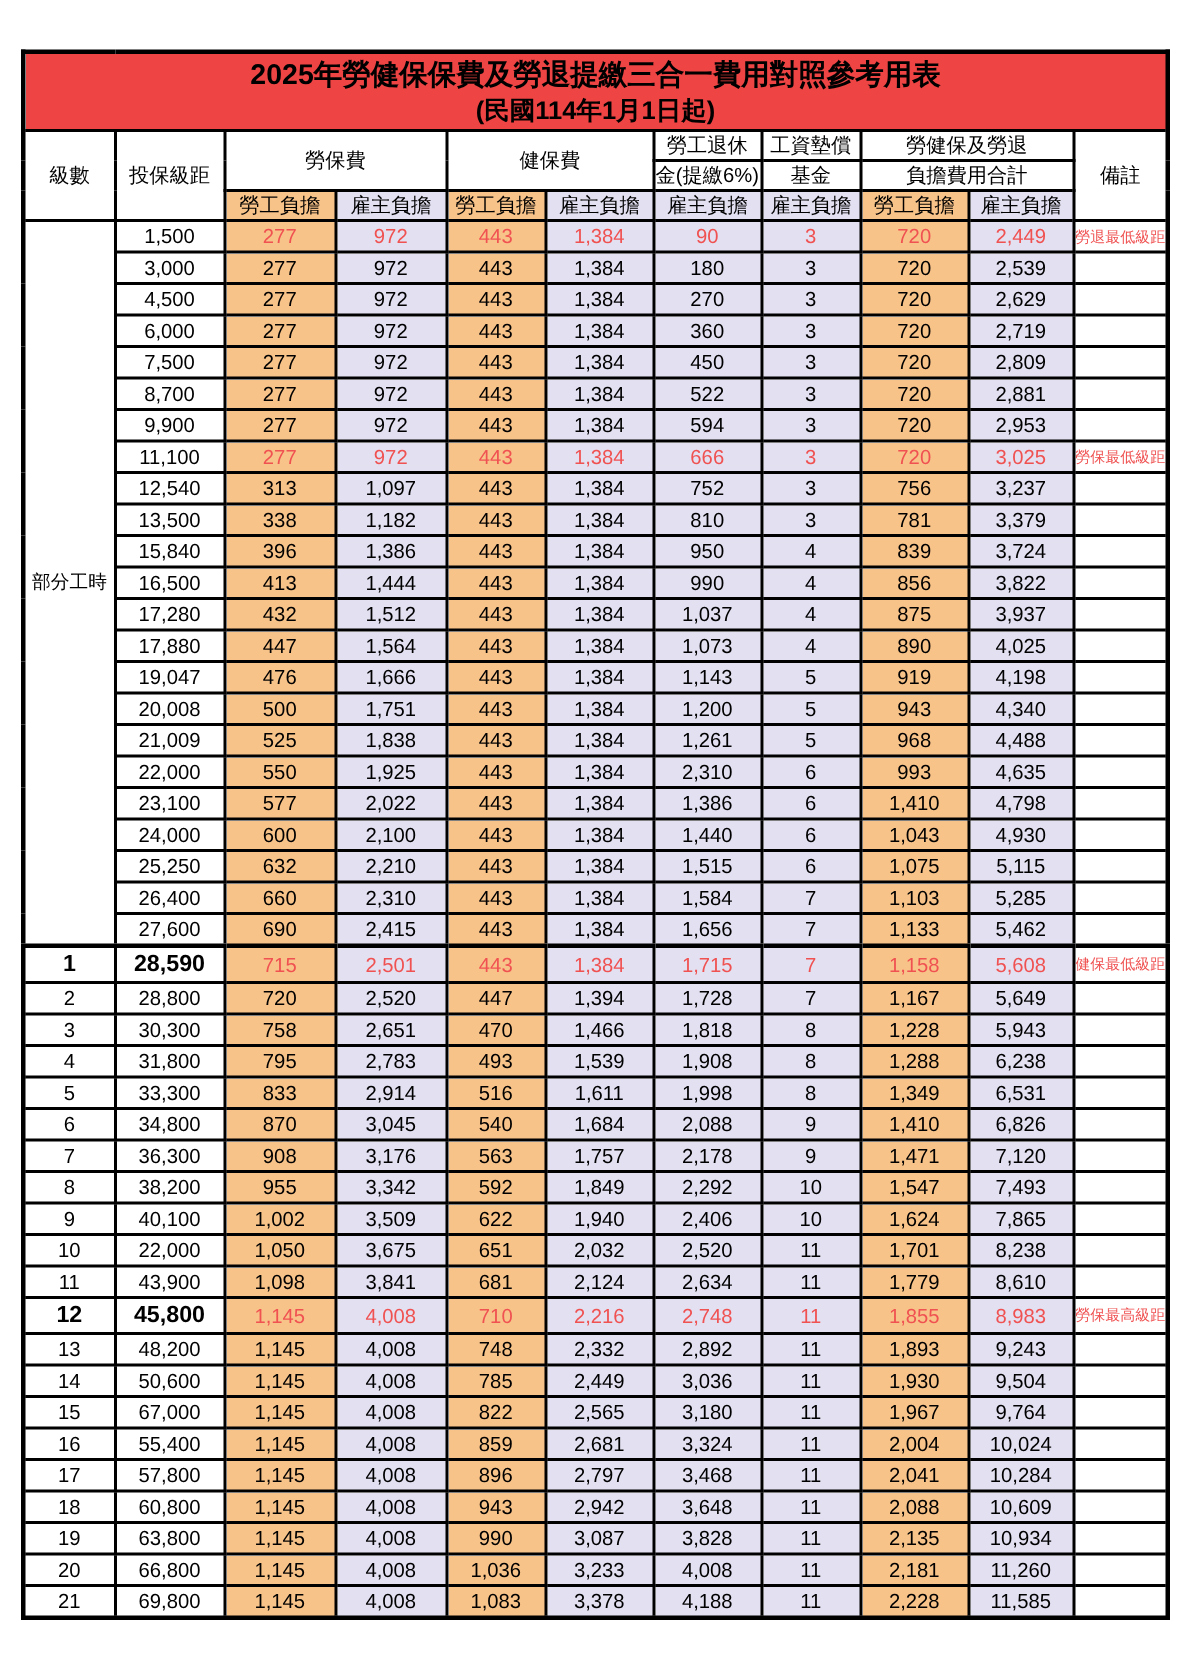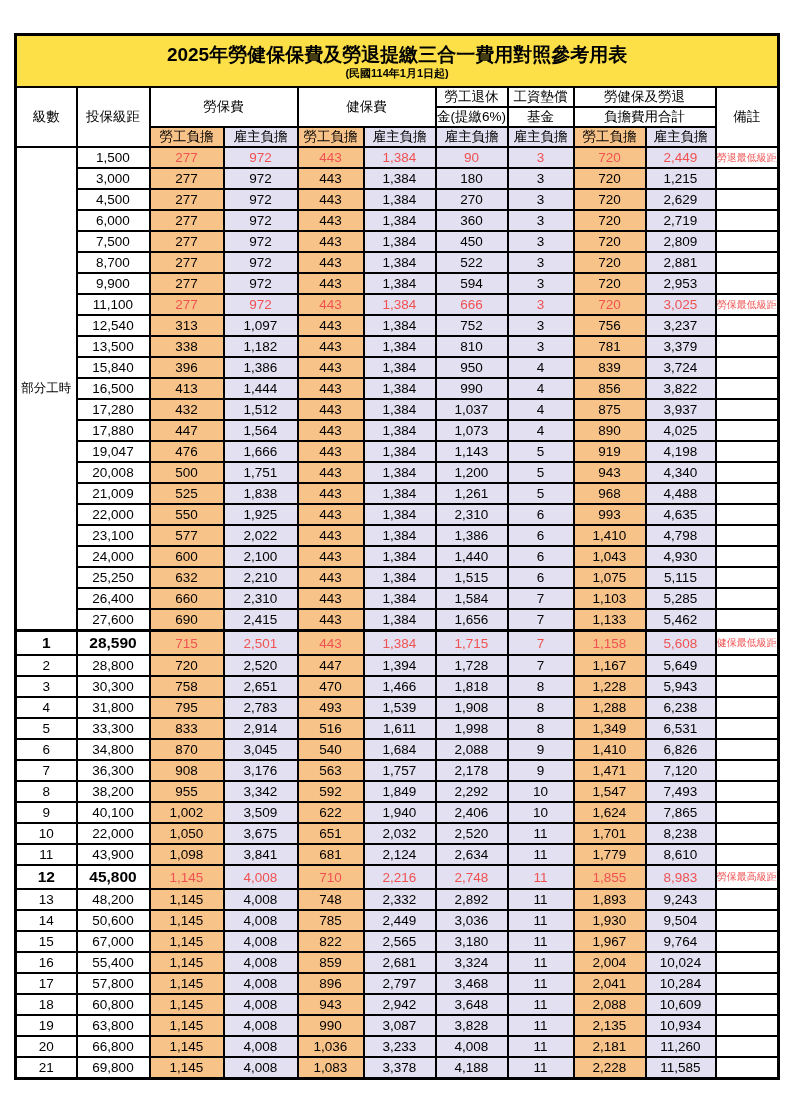--- a/index.html
+++ b/index.html
@@ -6,23 +6,23 @@
     --emp-fill:#f8c389;
     --er-fill:#e2e0f1;
     --red:#f05252;
     --line:#000;
   }
   html,body{margin:0;padding:0;background:#fff;}
   body{width:791px;height:1120px;position:relative;font-family:"Liberation Sans",sans-serif;color:#000;}
   .sheet{position:absolute;left:14px;top:33px;}
   table{border-collapse:collapse;table-layout:fixed;width:763px;border:3px solid var(--line);}
   th,td{border:2px solid var(--line);text-align:center;vertical-align:middle;padding:0;overflow:hidden;white-space:nowrap;font-weight:normal;}
-  .title-cell{height:50px;background:#fde047;}
+  .title-cell{height:50px;background:#ef4444;}
   .title{font-size:19px;font-weight:bold;line-height:1.35;}
-  .subtitle{font-size:11px;font-weight:bold;line-height:1.2;}
+  .subtitle{font-size:17px;font-weight:bold;line-height:1.2;}
   thead .hrow th{height:18px;font-size:13.5px;}
   .h-emp{background:var(--emp-fill);}
   .h-er{background:var(--er-fill);}
   tbody td{height:19px;font-size:13.5px;}
   td.c-emp{background:var(--emp-fill);}
   td.c-er{background:var(--er-fill);}
   td.c-note{color:var(--red);font-weight:normal;font-size:10px;}
   tr.red td.c-emp, tr.red td.c-er{color:var(--red);}
   tr.key td.c-level, tr.key td.c-bracket{font-size:15.5px;font-weight:bold;}
   tr.key td{height:22px;}
@@ -96,21 +96,21 @@
         </tr>
         <tr>
           <td class="c-bracket">3,000</td>
           <td class="c-emp">277</td>
           <td class="c-er">972</td>
           <td class="c-emp">443</td>
           <td class="c-er">1,384</td>
           <td class="c-er">180</td>
           <td class="c-er">3</td>
           <td class="c-emp">720</td>
-          <td class="c-er">1,215</td>
+          <td class="c-er">2,539</td>
           <td class="c-note"></td>
         </tr>
         <tr>
           <td class="c-bracket">4,500</td>
           <td class="c-emp">277</td>
           <td class="c-er">972</td>
           <td class="c-emp">443</td>
           <td class="c-er">1,384</td>
           <td class="c-er">270</td>
           <td class="c-er">3</td>

